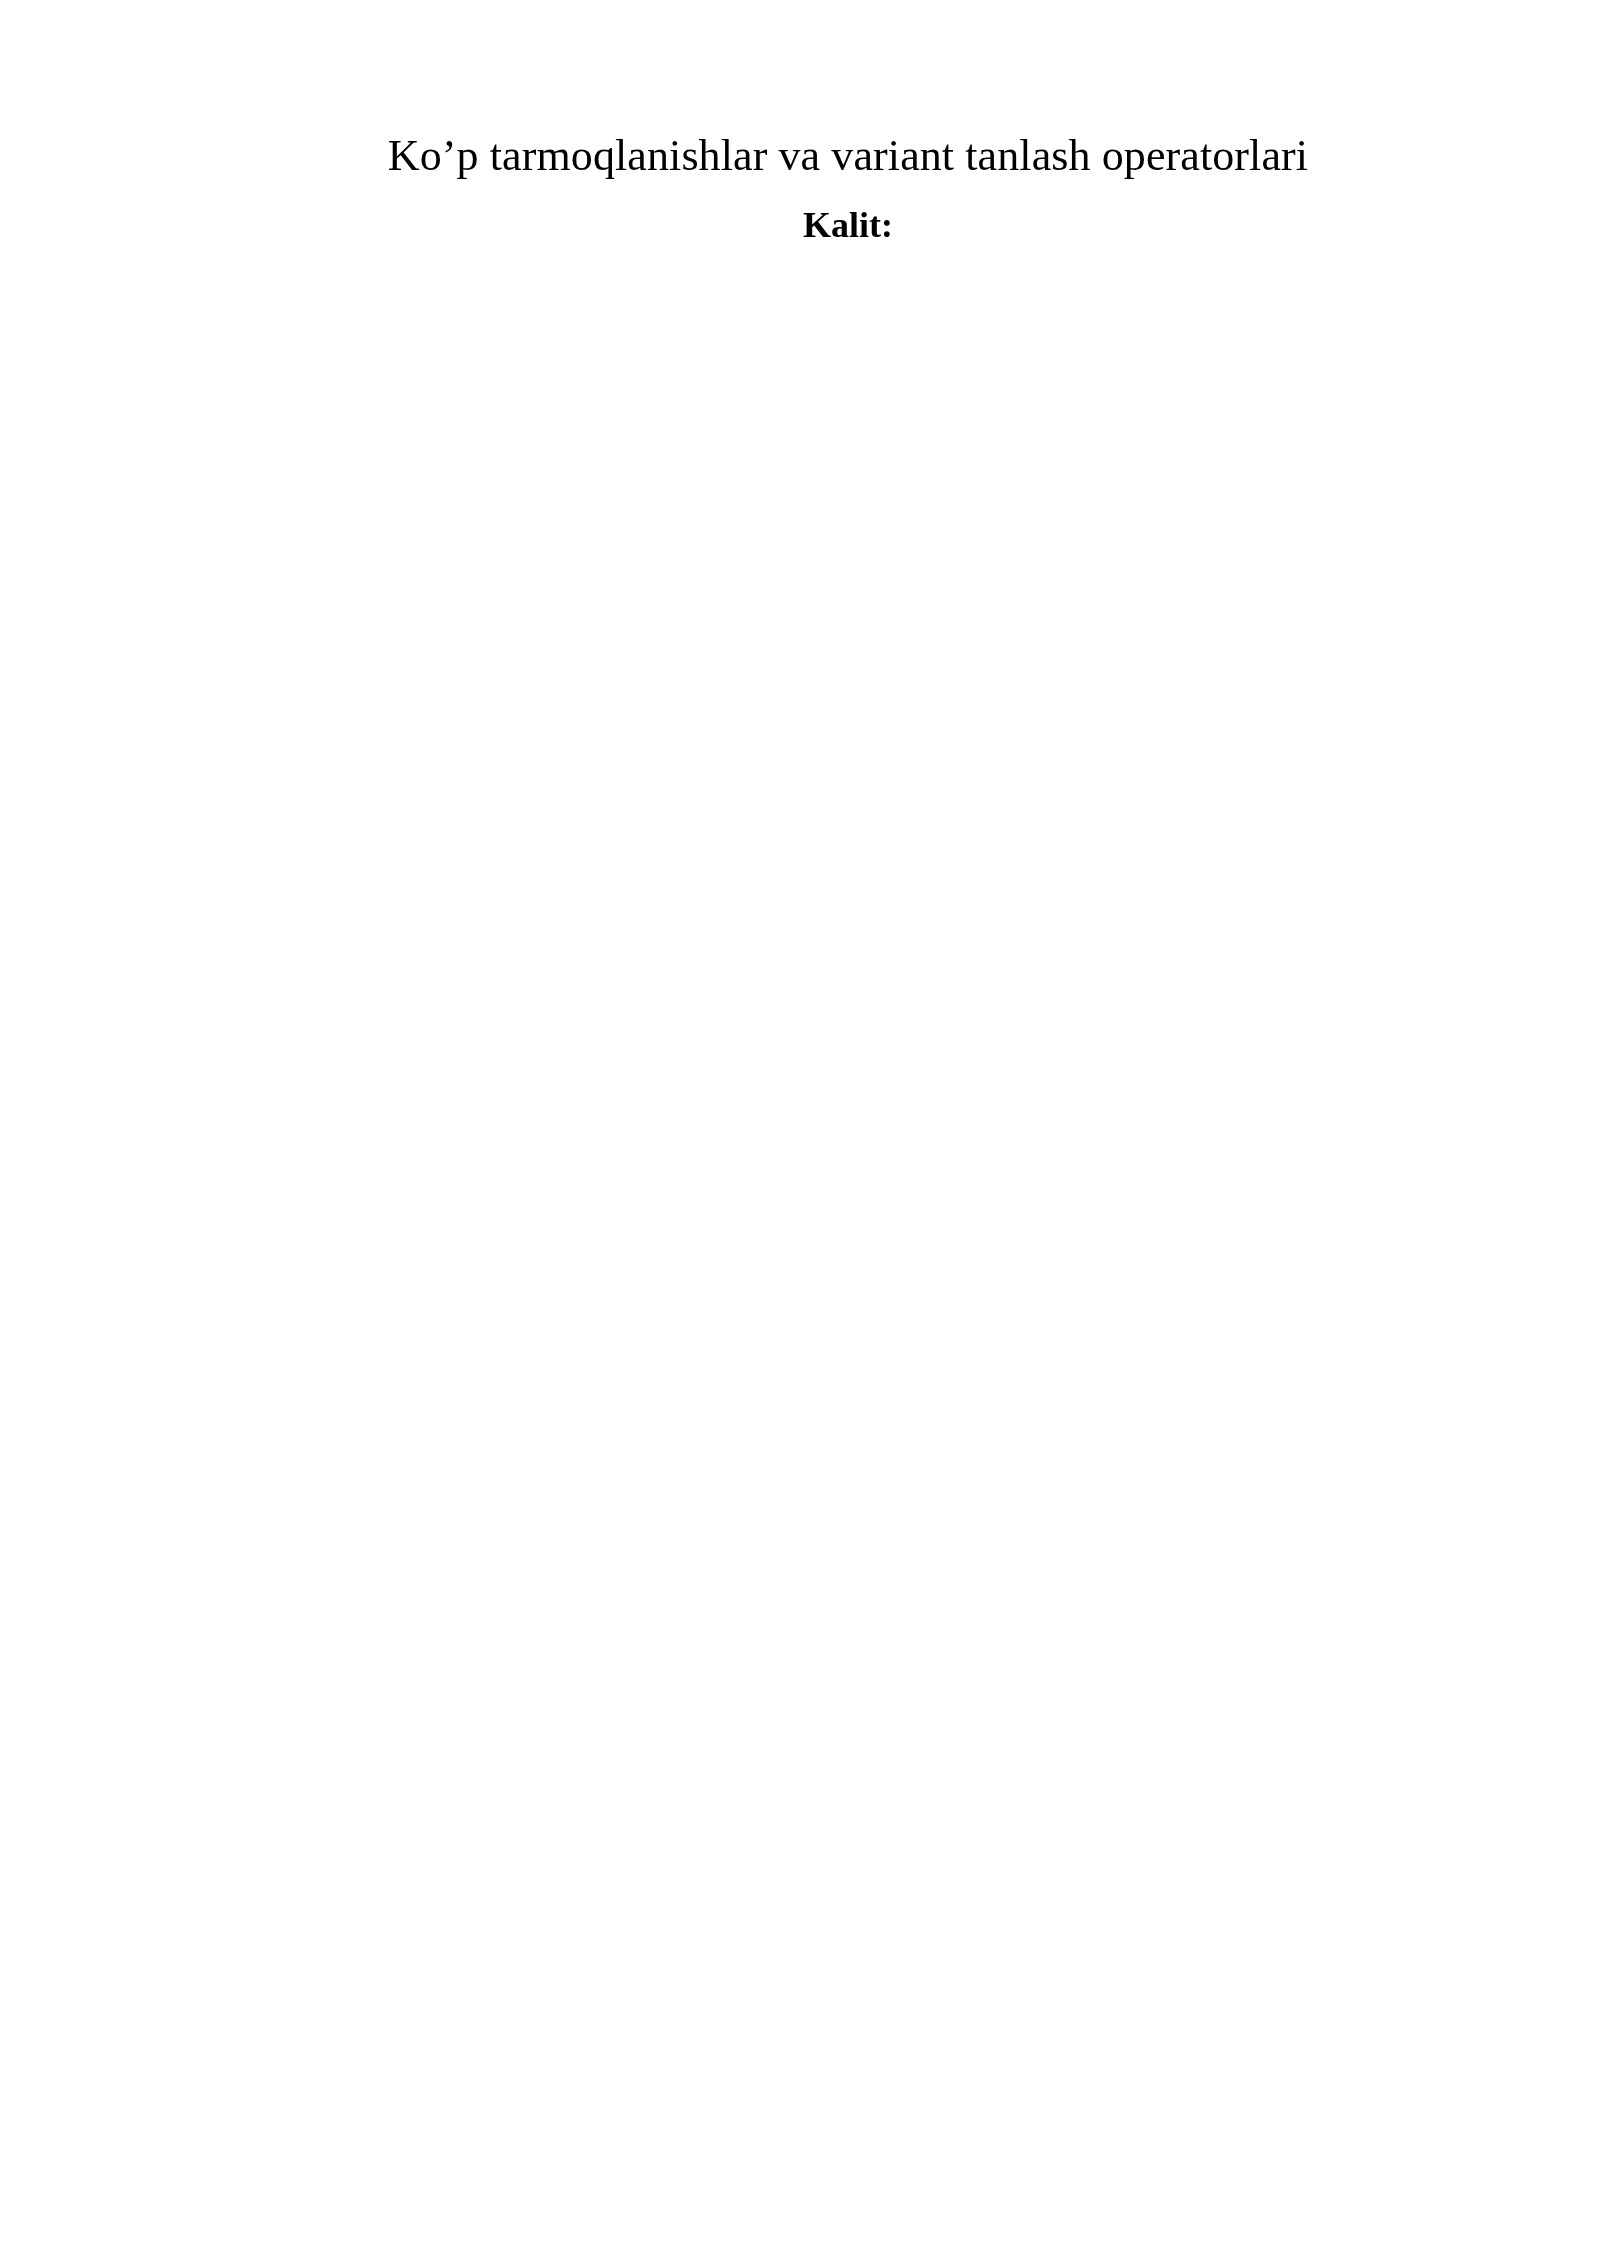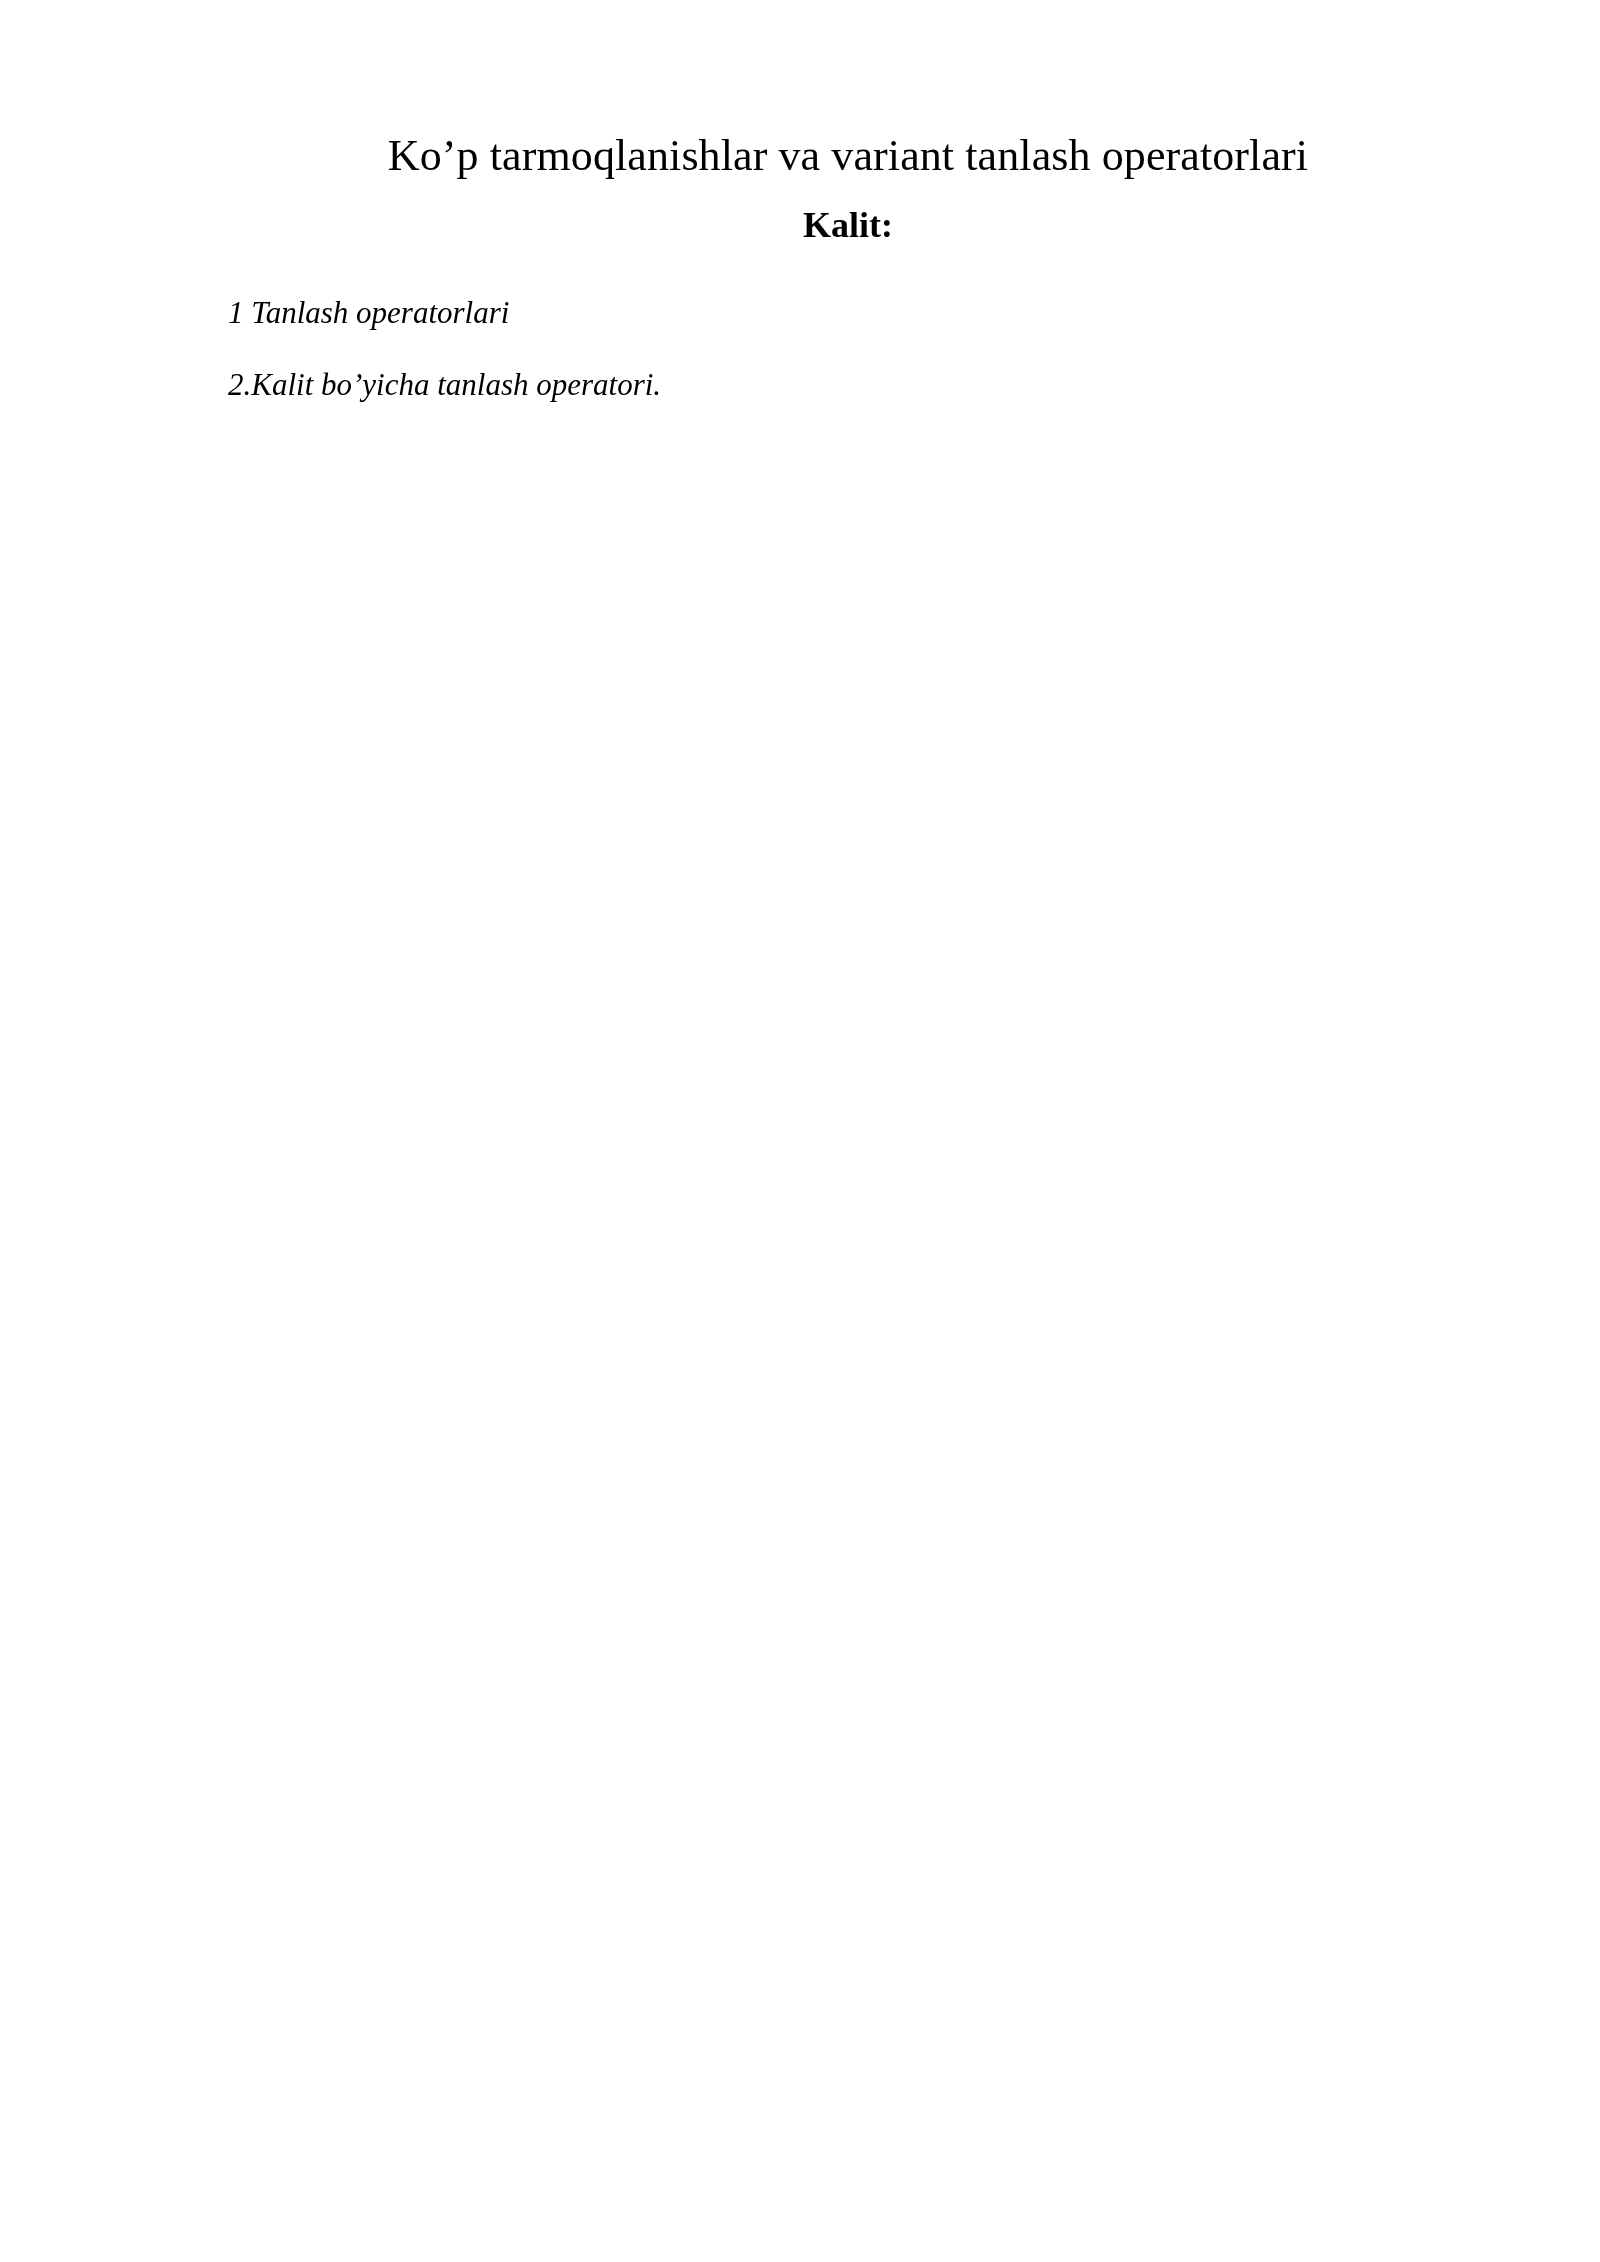--- a/index.html
+++ b/index.html
@@ -57,19 +57,15 @@
 </head>
 <body>
 
 <div class="page">
   <div class="content">
 
     <h1 class="doc-title">Ko’p tarmoqlanishlar va variant tanlash operatorlari</h1>
 
     <h2 class="doc-subtitle">Kalit:</h2>
 
-    <ul class="plan-list">
-      <li class="plan-item">1 Tanlash operatorlari</li>
-      <li class="plan-item">2.Kalit bo’yicha tanlash operatori.</li>
-    </ul>
 
   </div>
 </div>
 
 </body></html>

